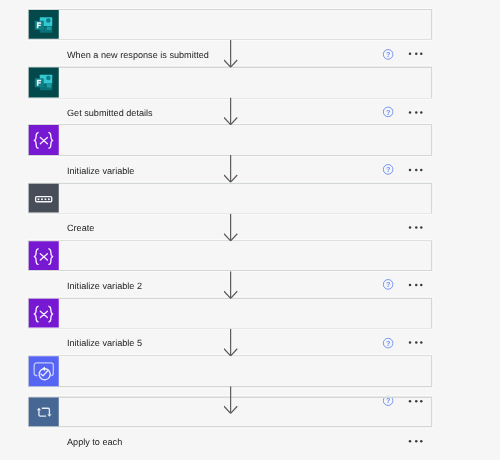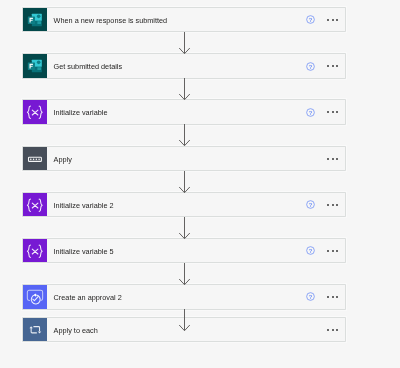--- a/index.html
+++ b/index.html
@@ -17,21 +17,21 @@
     width: 400px;
     height: 368px;
     background: #f6f6f6;
   }
   .card {
     position: absolute;
     left: 23.4px;
     width: 321.6px;
     height: 23.4px;
     display: flex;
-    align-items: flex-start;
+    align-items: flex-end;
     box-shadow: 0 0 0 0.8px rgba(205,209,208,0.88), 0 0 0 1.8px #fbfbfb, 0 0.5px 1.1px rgba(130,130,135,0.15);
   }
   .icon-box {
     width: 23.6px;
     height: 23.4px;
     flex: 0 0 23.6px;
     position: relative;
     overflow: hidden;
   }
   .icon-box svg { display:block; position:absolute; left:0; top:0; width:23.6px; height:23.4px; }
@@ -180,21 +180,21 @@
     <div class="icon-box" style="background:#474e59">
         <svg width="24" height="24" viewBox="0 0 24 24">
       <rect x="5.55" y="10.55" width="13.2" height="4.2" rx="0.75" fill="none" stroke="#f5f6f7" stroke-width="1.1"></rect>
       <circle cx="7.9" cy="12.65" r="0.82" fill="#f5f6f7"></circle>
       <circle cx="10.75" cy="12.65" r="0.82" fill="#f5f6f7"></circle>
       <circle cx="13.6" cy="12.65" r="0.82" fill="#f5f6f7"></circle>
       <circle cx="16.4" cy="12.65" r="0.82" fill="#f5f6f7"></circle>
     </svg>
       </div>
     <div class="card-body" style="background:#dedfe1">
-      <span class="card-title">Apply</span>
+      <span class="card-title">Create</span>
 
       <span class="menu-dots">
           <i></i>
           <i></i>
           <i></i>
         </span>
     </div>
   </div>
     <div class="arrow" style="top:170.61px">
       <svg width="12" height="22" viewBox="0 0 12 22">
@@ -264,21 +264,20 @@
     <div class="icon-box" style="background:#5765f5">
         <svg width="24" height="24" viewBox="0 0 24 24">
       <rect x="4.35" y="5.5" width="15.7" height="10.4" rx="1.95" fill="none" stroke="#c3cbfa" stroke-width="1.05"></rect>
       <circle cx="12.45" cy="14.5" r="5.75" fill="#5765f5"></circle>
       <path d="M12.95 10.27 a4.58 4.58 0 1 1 -0.85 0.08" fill="none" stroke="#e9ecfe" stroke-width="1.1"></path>
       <path d="M13.3 8.62 L13.3 12.22 L10.95 9.92 Z" fill="#ffffff"></path>
       <path d="M9.9 14.5 L11.6 16.1 L15.6 11.75" fill="none" stroke="#e9ecfe" stroke-width="1.1" stroke-linecap="round" stroke-linejoin="round"></path>
     </svg>
       </div>
     <div class="card-body" style="background:#e5e7fb">
-      <span class="card-title">Create an approval 2</span>
       <span class="help-icon"><svg width="9" height="9" viewBox="0 0 18 18">
   <circle cx="9" cy="9" r="7.7" fill="none" stroke="#6f90f6" stroke-width="1.55"></circle>
   <text x="9.1" y="13.5" font-family="'Liberation Sans',sans-serif" font-size="11.5" font-weight="bold" fill="#6f90f6" text-anchor="middle">?</text>
 </svg></span>
       <span class="menu-dots">
           <i></i>
           <i></i>
           <i></i>
         </span>
     </div>

